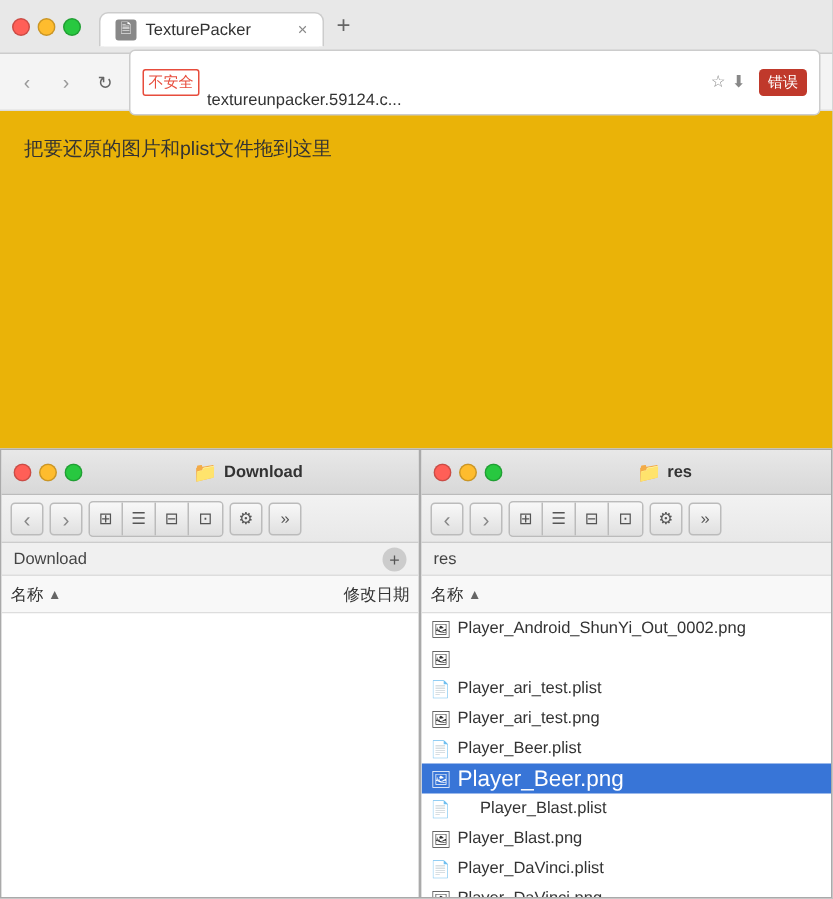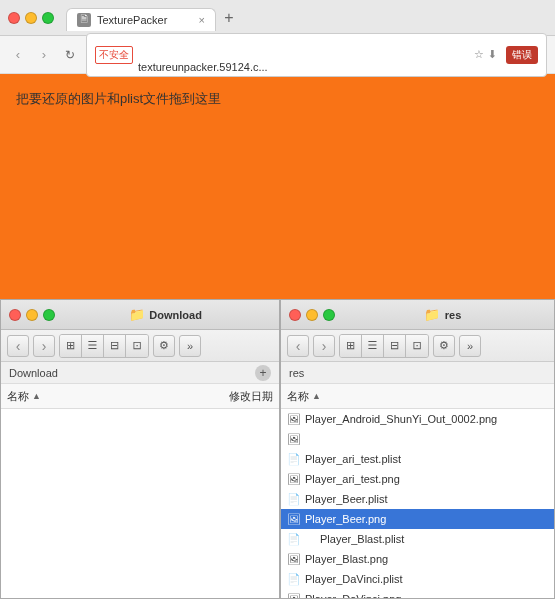--- a/index.html
+++ b/index.html
@@ -159,21 +159,21 @@
       background: #c0392b;
       color: white;
       font-size: 10px;
       padding: 2px 6px;
       border-radius: 3px;
       margin-left: 4px;
     }
 
     .browser-content {
       padding: 16px;
-      background: #f97316;
+      background: #eab308;
       flex: 1;
       height: calc(299px - 74px);
     }
 
     .browser-content-text {
       font-size: 13px;
       color: #333;
     }
 
     
@@ -491,21 +491,21 @@
         <div class="finder-list-item">
           <span class="file-icon">🖼</span>
           <span style="font-size: 11px;">Player_ari_test.png</span>
         </div>
         <div class="finder-list-item">
           <span class="file-icon">📄</span>
           <span style="font-size: 11px;">Player_Beer.plist</span>
         </div>
         <div class="finder-list-item selected">
           <span class="file-icon">🖼</span>
-          <span style="font-size: 11px;">Player_Beer.png</span>
+          <span style="font-size: 15px;">Player_Beer.png</span>
         </div>
         <div class="finder-list-item">
           <span class="file-icon">📄</span>
           <span style="font-size: 11px; margin-left: 15px;">Player_Blast.plist</span>
         </div>
         <div class="finder-list-item">
           <span class="file-icon">🖼</span>
           <span style="font-size: 11px;">Player_Blast.png</span>
         </div>
         <div class="finder-list-item">

